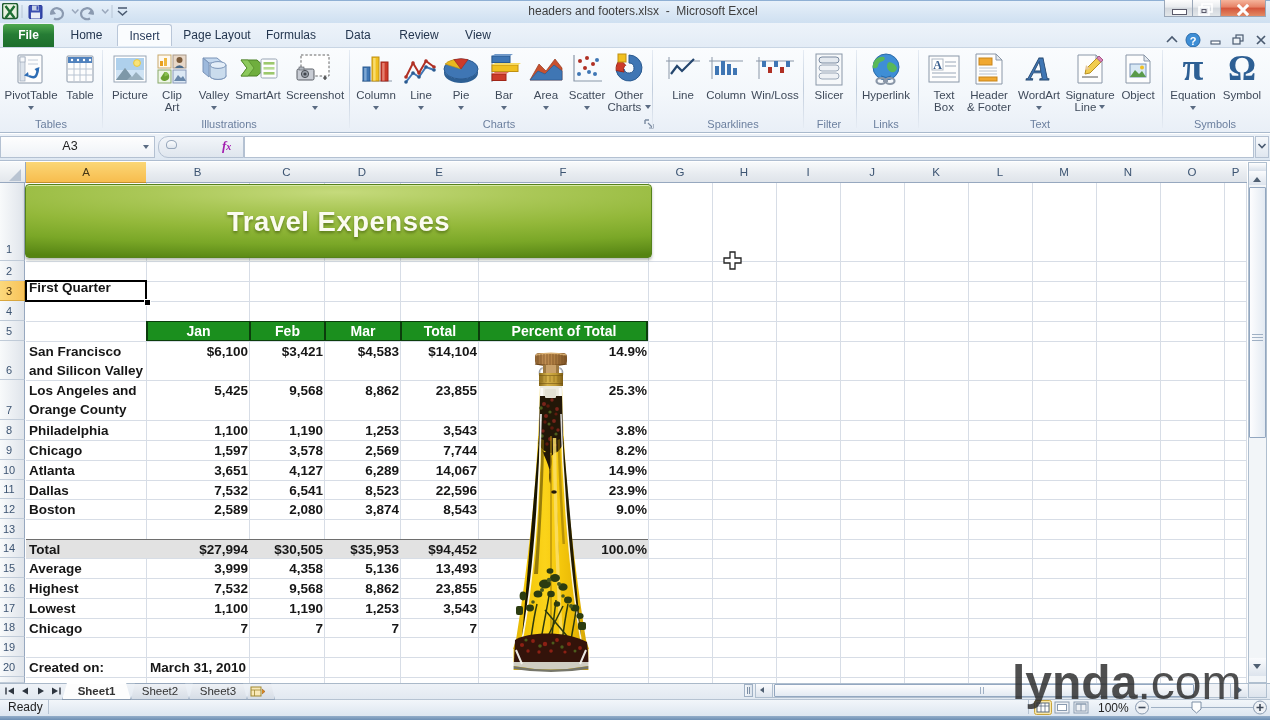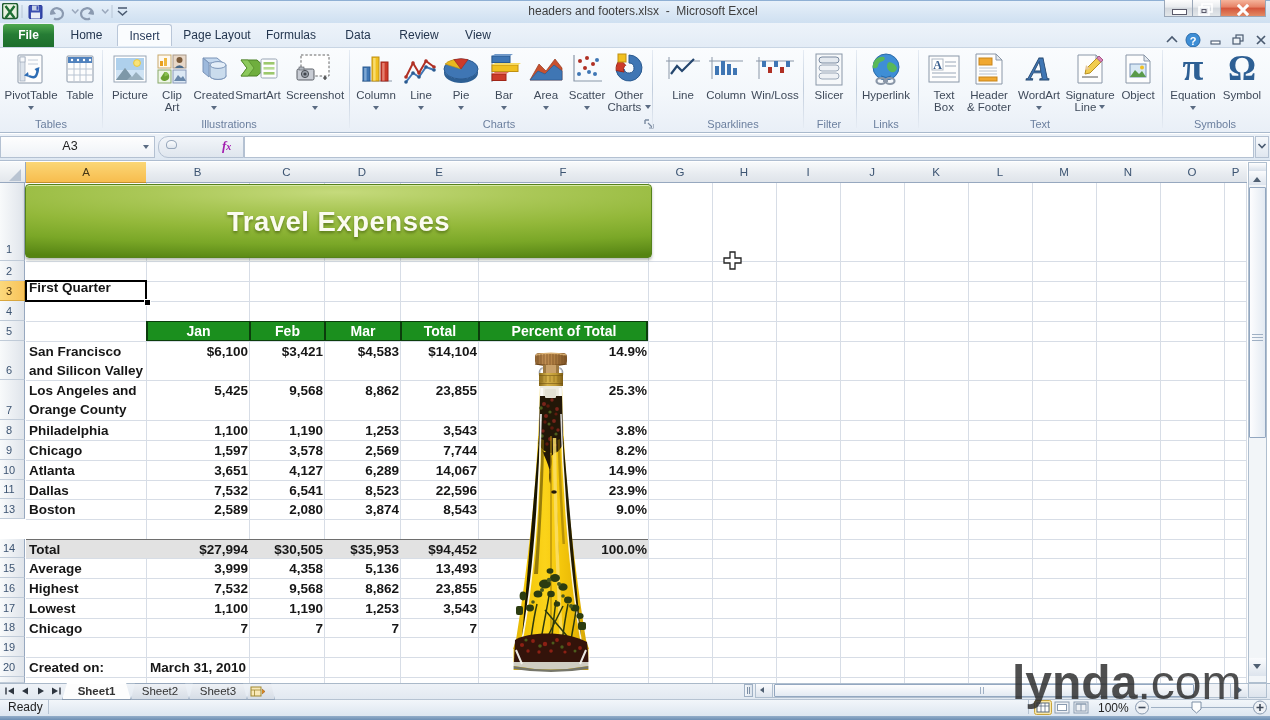--- a/index.html
+++ b/index.html
@@ -111,21 +111,21 @@
     <path d="M19 29 l4 -6 l3 3 l2 -2 l3 5 z" fill="#6a88aa"></path>
   </svg>
 <div class="abs btnlabel" style="left:130px;top:89px;width:84px;">Clip<br>Art</div>
 <svg class="abs" style="left:195px;top:52px;" width="38" height="34" viewBox="0 0 38 34">
     <path d="M8 6 h14 l6 5 h-14 z" fill="#c5d9ef" stroke="#7a94b8"></path>
     <path d="M8 6 l0 14 6 5 0 -14 z" fill="#9db9dc" stroke="#7a94b8"></path>
     <ellipse cx="23" cy="24" rx="8" ry="3.4" fill="#b8d0ea" stroke="#7a94b8"></ellipse>
     <path d="M15 13 v11 a8 3.4 0 0 0 16 0 v-11 z" fill="#cadced" stroke="#7a94b8"></path>
     <ellipse cx="23" cy="13" rx="8" ry="3.4" fill="#e4eef8" stroke="#7a94b8"></ellipse>
   </svg>
-<div class="abs btnlabel" style="left:172px;top:89px;width:84px;">Created</div>
+<div class="abs btnlabel" style="left:172px;top:89px;width:84px;">Valley</div>
 <div class="abs dropar" style="left:211px;top:106px;"></div>
 <svg class="abs" style="left:237px;top:52px;" width="42" height="34" viewBox="0 0 42 34">
     <path d="M4 8 h16 l9 8 l-9 8 h-16 l6 -8 z" fill="#6fae3e" stroke="#4a8024"></path>
     <path d="M4 8 h7 l6 8 l-6 8 h-7 l6 -8 z" fill="#8cc95c" stroke="#4a8024" stroke-width="0.6"></path>
     <rect x="24" y="7" width="16" height="19" rx="1.5" fill="#fdfdfd" stroke="#98a5b5"></rect>
     <rect x="26.5" y="10" width="11" height="2.6" fill="#9cc86c"></rect>
     <rect x="26.5" y="15" width="11" height="2.6" fill="#b8dc94"></rect>
     <rect x="26.5" y="20" width="11" height="2.6" fill="#9cc86c"></rect>
   </svg>
 <div class="abs btnlabel" style="left:216px;top:89px;width:84px;">SmartArt</div>
@@ -409,21 +409,21 @@
 <div class="abs rowhead" style="top:281px;height:20px;line-height:20px;background:linear-gradient(90deg,#fbd97c,#f8c35a);border-right:1px solid #c08f2d;border-bottom:1px solid #d8a63e;color:#4a3208;">3</div>
 <div class="abs rowhead" style="top:301px;height:20px;line-height:20px;">4</div>
 <div class="abs rowhead" style="top:321px;height:20px;line-height:20px;">5</div>
 <div class="abs rowhead" style="top:341px;height:39px;line-height:20px;padding-top:19px;box-sizing:border-box;">6</div>
 <div class="abs rowhead" style="top:380px;height:40px;line-height:20px;padding-top:20px;box-sizing:border-box;">7</div>
 <div class="abs rowhead" style="top:420px;height:20px;line-height:20px;">8</div>
 <div class="abs rowhead" style="top:440px;height:20px;line-height:20px;">9</div>
 <div class="abs rowhead" style="top:460px;height:20px;line-height:20px;">10</div>
 <div class="abs rowhead" style="top:480px;height:19px;line-height:19px;">11</div>
 <div class="abs rowhead" style="top:499px;height:20px;line-height:20px;">12</div>
-<div class="abs rowhead" style="top:499px;height:20px;line-height:20px;">13</div>
+<div class="abs rowhead" style="top:519px;height:20px;line-height:20px;">13</div>
 <div class="abs rowhead" style="top:539px;height:19px;line-height:19px;">14</div>
 <div class="abs rowhead" style="top:558px;height:20px;line-height:20px;">15</div>
 <div class="abs rowhead" style="top:578px;height:20px;line-height:20px;">16</div>
 <div class="abs rowhead" style="top:598px;height:20px;line-height:20px;">17</div>
 <div class="abs rowhead" style="top:618px;height:19px;line-height:19px;">18</div>
 <div class="abs rowhead" style="top:637px;height:20px;line-height:20px;">19</div>
 <div class="abs rowhead" style="top:657px;height:20px;line-height:20px;">20</div>
 <div class="abs rowhead" style="top:677px;height:6px;"></div>
 
 <div class="abs" style="left:25px;top:184px;width:627px;height:74px;border-radius:4px;border:1px solid #55821a;background:radial-gradient(120% 95% at 50% 10%,#c5da7c 0%,#abc858 25%,#93b83a 52%,#7aa727 76%,#62901a 92%,#558410 100%);box-shadow:inset 0 1px 0 #d8e8a8,0 2px 3px rgba(110,120,105,0.5);box-sizing:border-box;z-index:5;"></div>

